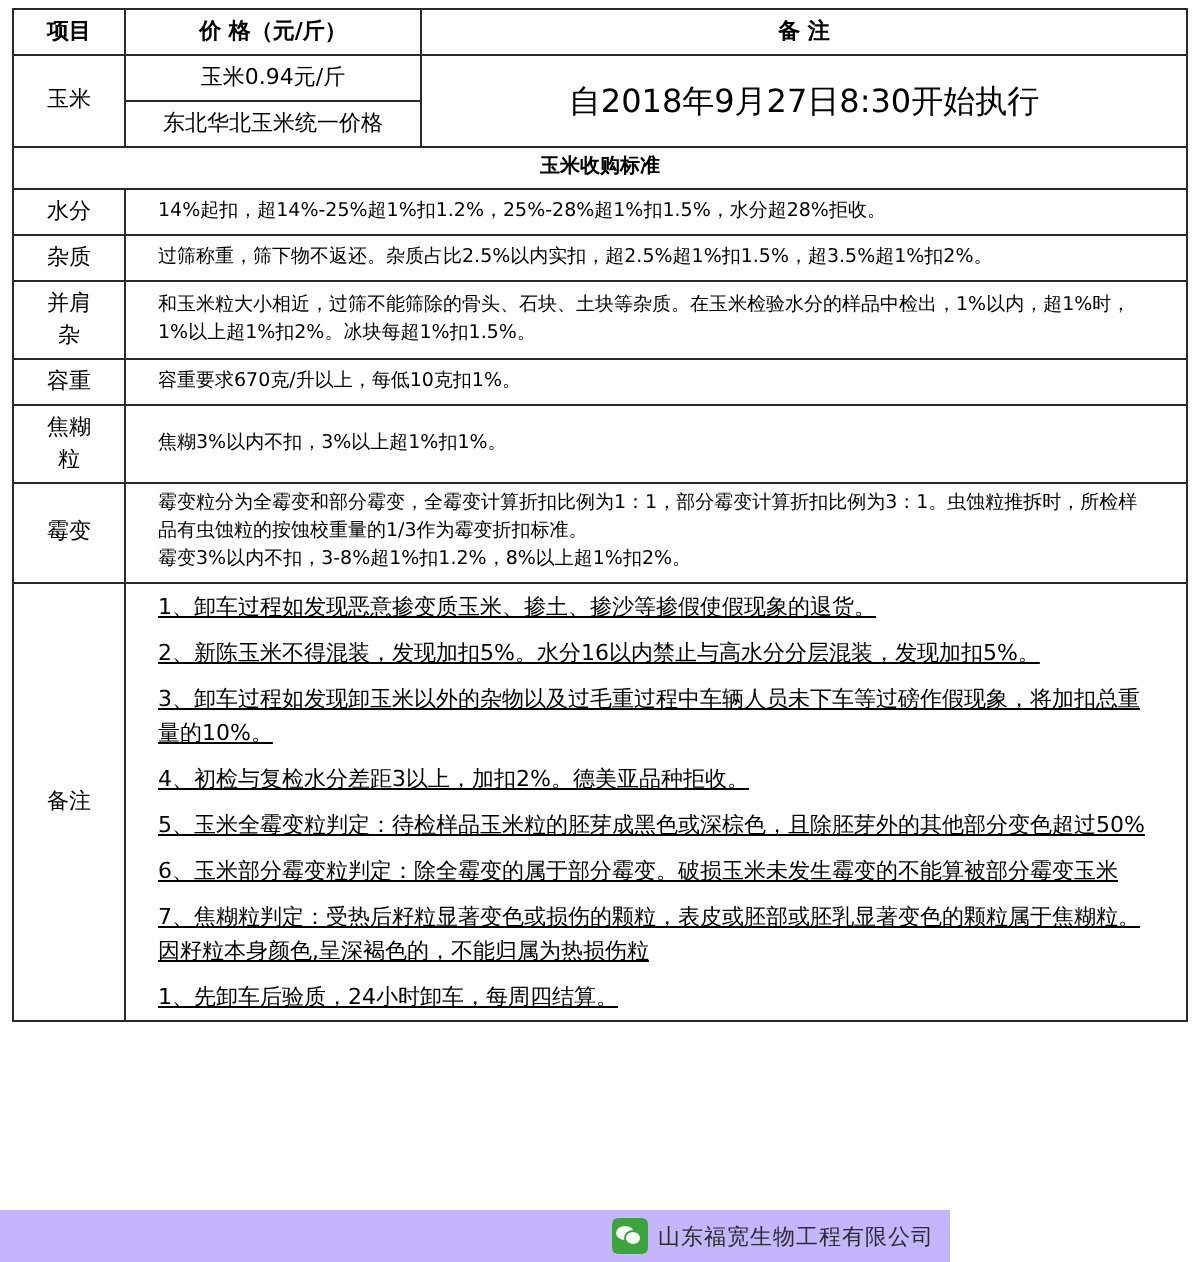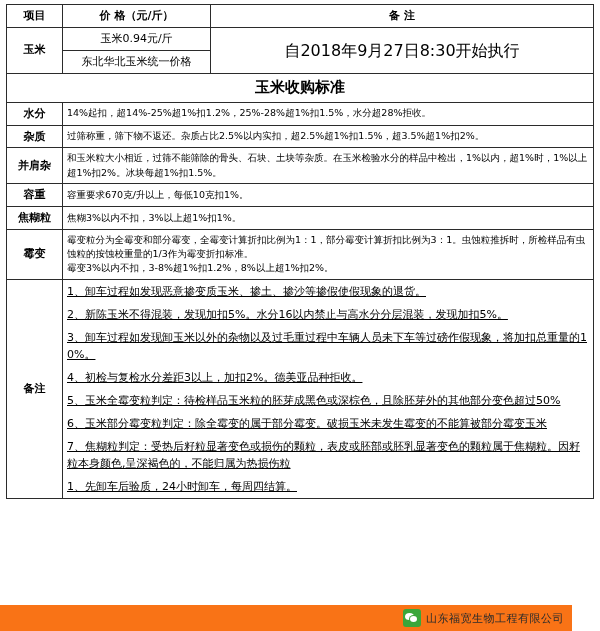--- a/index.html
+++ b/index.html
@@ -31,47 +31,47 @@
   }
   table.main {
     width: 588px;
     border-collapse: collapse;
     table-layout: fixed;
     font-size: 9px;
     line-height: 1.45;
   }
   table.main td {
     border: 1px solid #2b2b2b;
-    padding: 3px 4px;
+    padding: 3px 16px;
     vertical-align: middle;
     word-break: break-all;
   }
   .col-label {
     width: 56px;
     text-align: center;
-    font-weight: bold;
+    font-weight: normal;
     font-size: 11px;
   }
   .hdr {
     font-weight: bold;
     font-size: 11px;
     text-align: center;
   }
   .price-cell {
     text-align: center;
     font-size: 11px;
   }
   .note-cell {
     text-align: center;
     font-size: 16px;
   }
   .section-title {
     text-align: center;
     font-weight: bold;
-    font-size: 15px;
+    font-size: 10px;
     padding: 5px 0;
   }
   .std-text {
     font-size: 9.5px;
     line-height: 1.5;
     margin-left: 33px;
   }
   .remarks-list {
     font-size: 11px;
     line-height: 1.55;
@@ -80,28 +80,28 @@
   .remarks-list p {
     margin: 0 0 6px 0;
   }
   .remarks-list p:last-child {
     margin-bottom: 0;
   }
   .footer {
     position: absolute;
     left: 0;
     bottom: 0;
-    width: 572px;
+    width: 475px;
     height: 26px;
     display: flex;
     align-items: center;
     justify-content: flex-end;
     padding-right: 8px;
     box-sizing: border-box;
-    background: #f97316;
+    background: #c4b5fd;
   }
   .wechat-badge {
     width: 18px;
     height: 18px;
     border-radius: 3px;
     background: #3aa63a;
     position: relative;
     margin-right: 5px;
     flex: none;
   }

